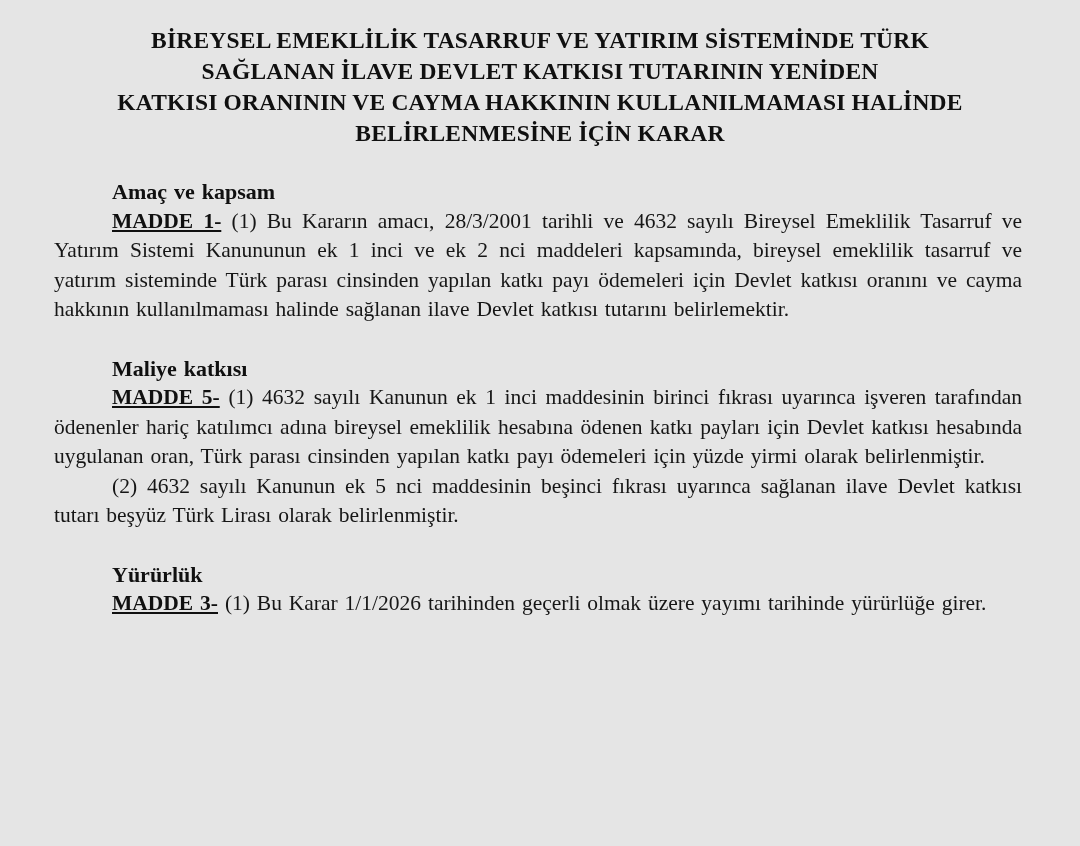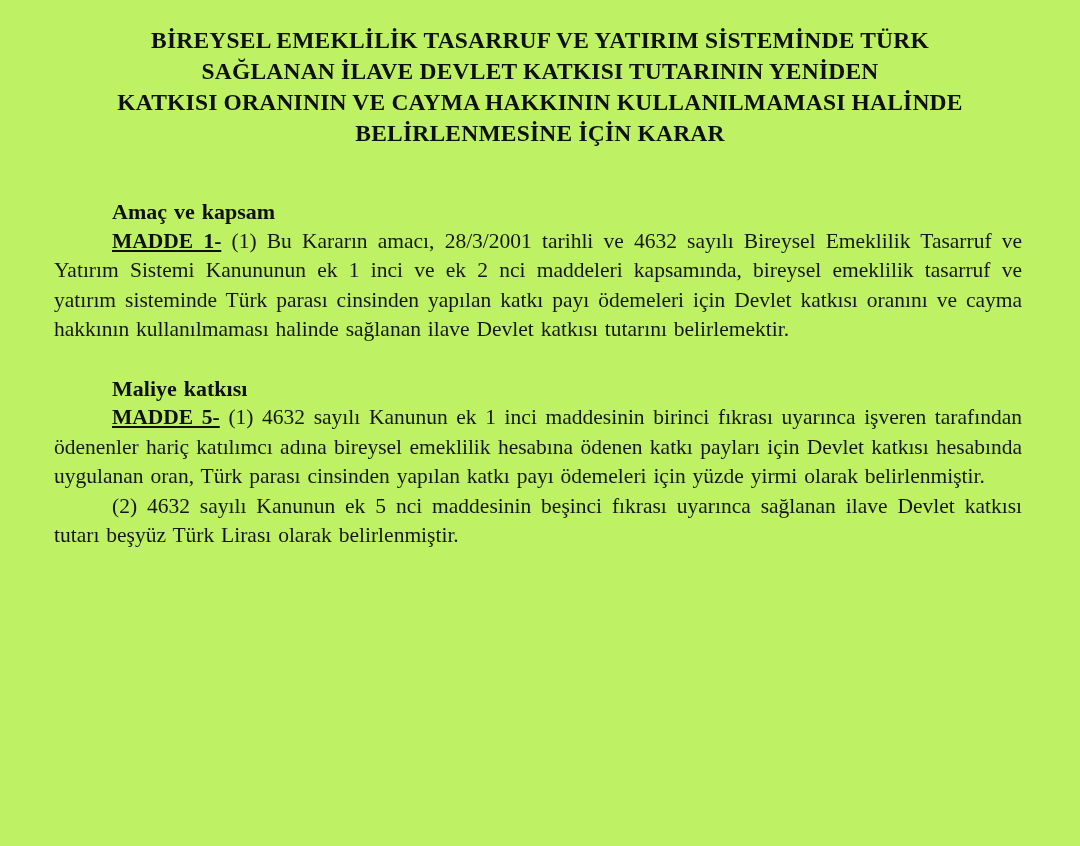--- a/index.html
+++ b/index.html
@@ -4,40 +4,40 @@
 <style>
   html, body {
     margin: 0;
     padding: 0;
     background: #ffffff;
   }
   .page {
     position: relative;
     width: 1080px;
     height: 846px;
-    background: #bef264;
+    background: #e5e5e5;
     overflow: hidden;
     font-family: "Liberation Serif", "DejaVu Serif", serif;
     color: #141414;
   }
   .title-block {
     padding-top: 25px;
     text-align: center;
     font-weight: bold;
     font-size: 23.5px;
     line-height: 31px;
     letter-spacing: 0.2px;
     color: #101010;
   }
   .title-line {
     display: block;
     white-space: nowrap;
   }
   .doc-body {
-    margin: 48px 58px 0 54px;
+    margin: 28px 58px 0 54px;
     font-size: 21.5px;
     line-height: 29.5px;
     word-spacing: 1.5px;
     color: #161616;
   }
   .section + .section {
     margin-top: 29px;
   }
   .section-heading {
     font-weight: bold;
@@ -76,16 +76,20 @@
       <p class="section-heading">Amaç ve kapsam</p>
       <p class="body-par"><span class="madde-label">MADDE 1-</span> <span>(1) Bu Kararın amacı, 28/3/2001 tarihli ve 4632 sayılı Bireysel Emeklilik Tasarruf ve Yatırım Sistemi Kanununun ek 1 inci ve ek 2 nci maddeleri kapsamında, bireysel emeklilik tasarruf ve yatırım sisteminde Türk parası cinsinden yapılan katkı payı ödemeleri için Devlet katkısı oranını ve cayma hakkının kullanılmaması halinde sağlanan ilave Devlet katkısı tutarını belirlemektir.</span></p>
     </div>
 
     <div class="section">
       <p class="section-heading">Maliye katkısı</p>
       <p class="body-par"><span class="madde-label">MADDE 5-</span> <span>(1) 4632 sayılı Kanunun ek 1 inci maddesinin birinci fıkrası uyarınca işveren tarafından ödenenler hariç katılımcı adına bireysel emeklilik hesabına ödenen katkı payları için Devlet katkısı hesabında uygulanan oran, Türk parası cinsinden yapılan katkı payı ödemeleri için yüzde yirmi olarak belirlenmiştir.</span></p>
       <p class="body-par"><span>(2) 4632 sayılı Kanunun ek 5 nci maddesinin beşinci fıkrası uyarınca sağlanan ilave Devlet katkısı tutarı beşyüz Türk Lirası olarak belirlenmiştir.</span></p>
     </div>
 
+    <div class="section">
+      <p class="section-heading">Yürürlük</p>
+      <p class="body-par"><span class="madde-label">MADDE 3-</span> <span>(1) Bu Karar 1/1/2026 tarihinden geçerli olmak üzere yayımı tarihinde yürürlüğe girer.</span></p>
+    </div>
 
 
   </div>
 </div>
 
 </body></html>

